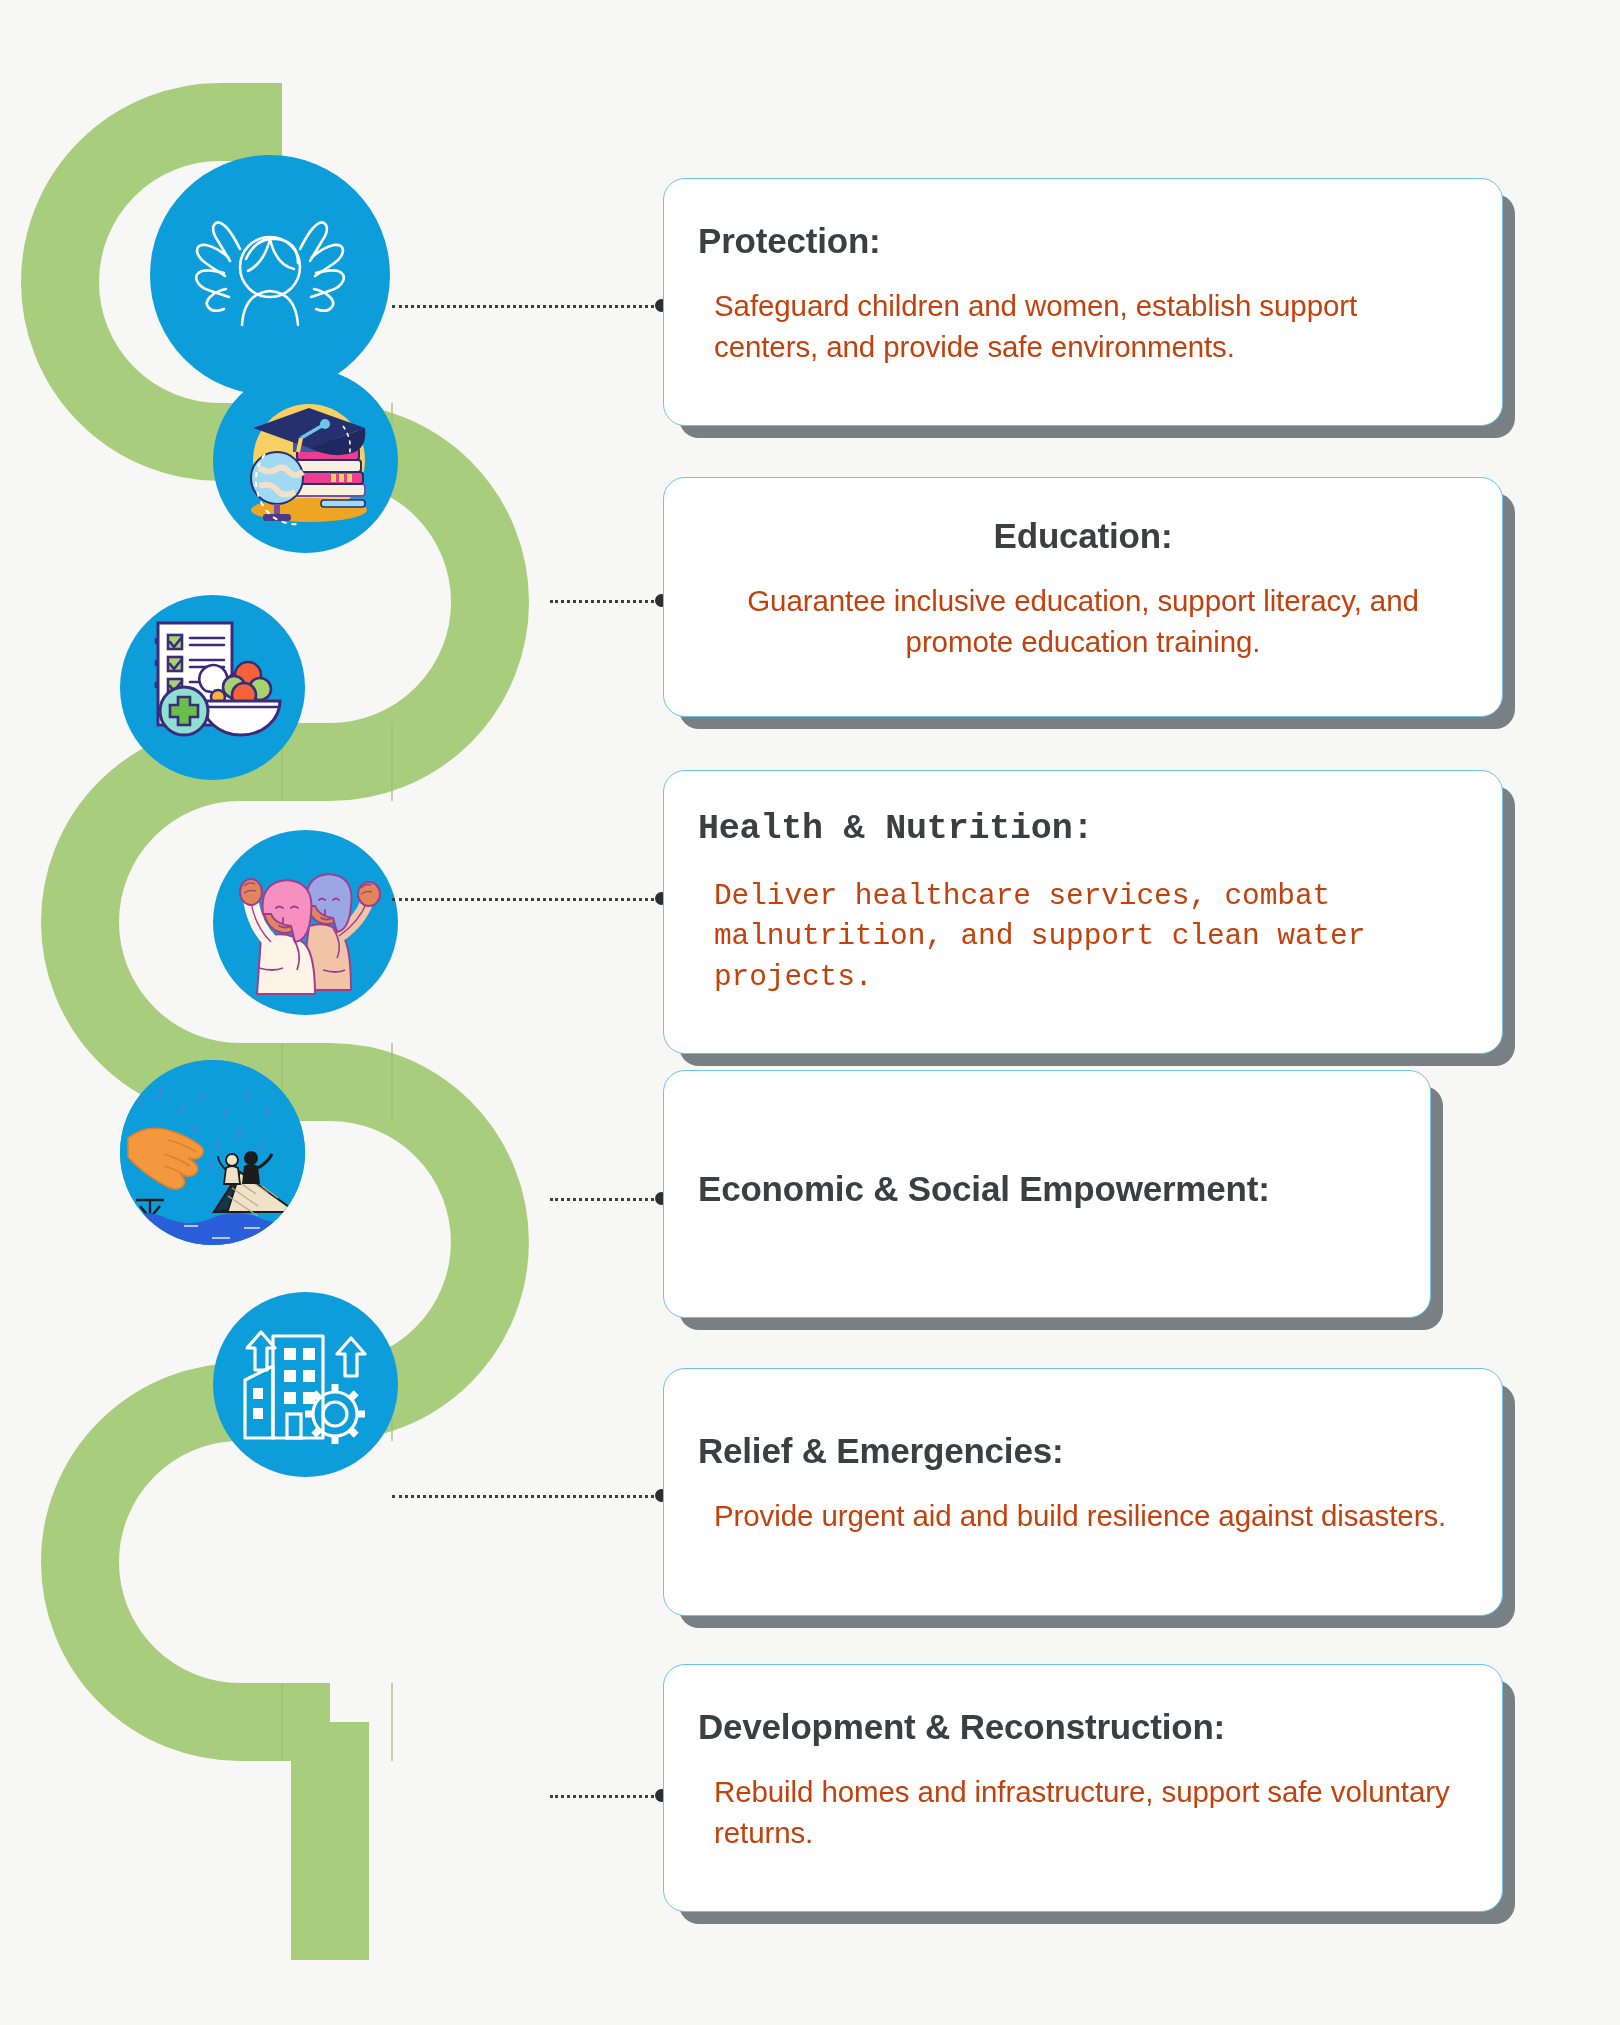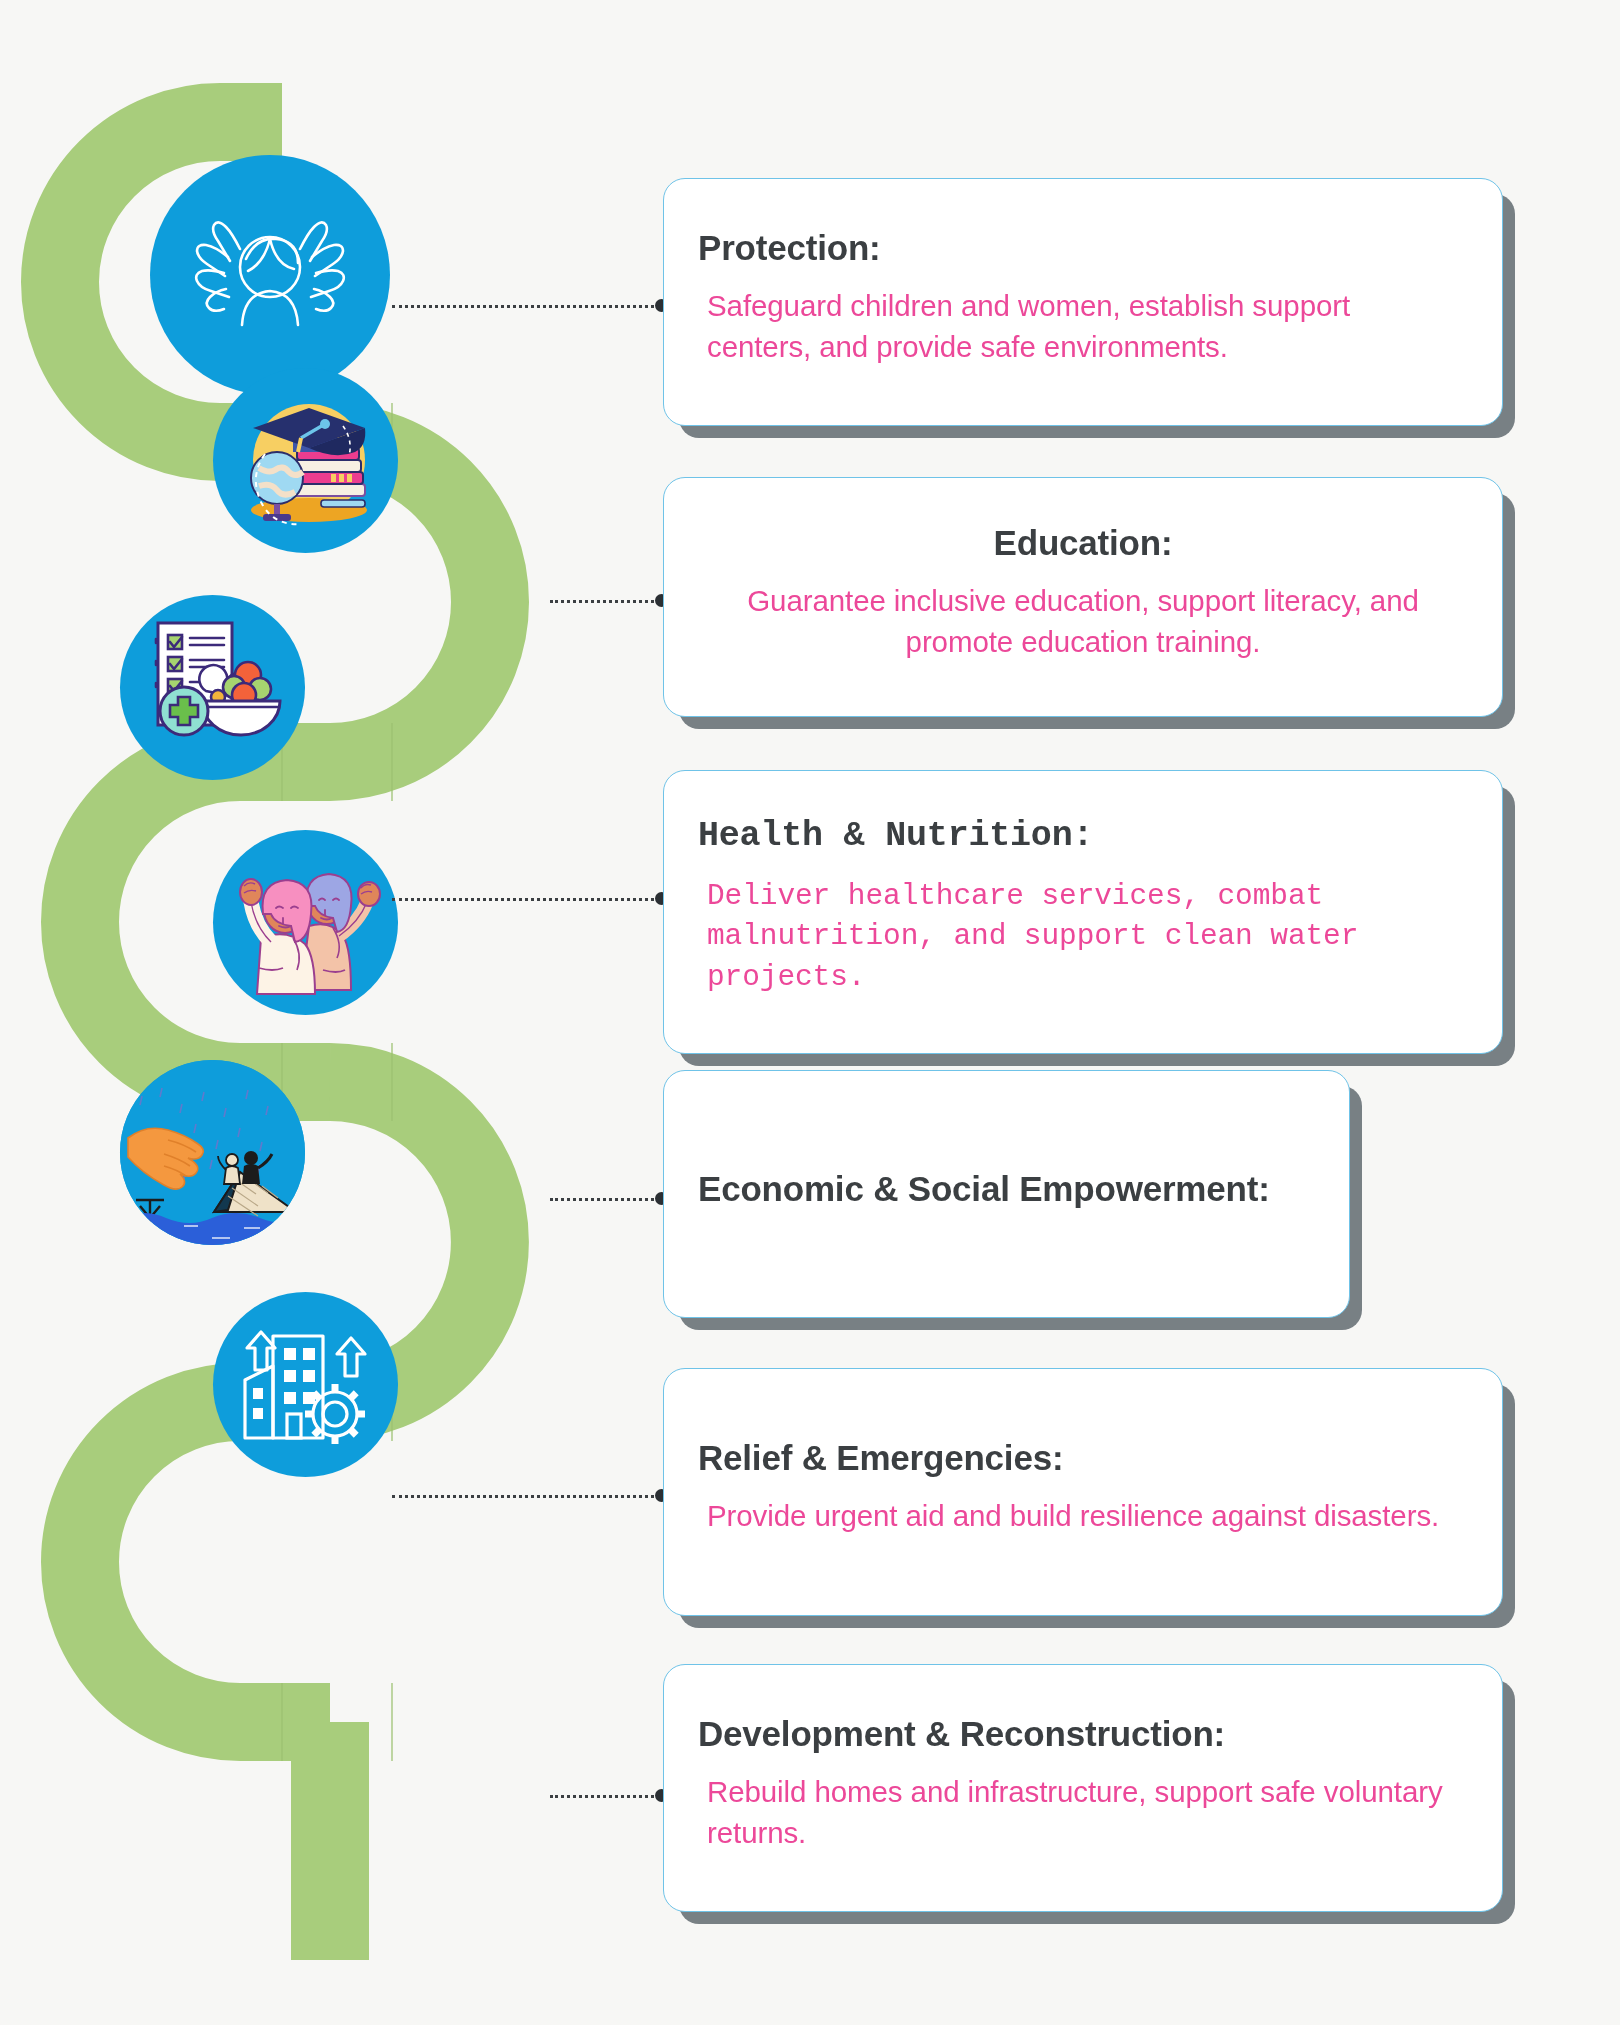--- a/index.html
+++ b/index.html
@@ -25,24 +25,24 @@
   }
   .card h2{
     margin:0 0 10px 0;
     font-size:35px;
     font-weight:700;
     color:#3b3f42;
     letter-spacing:-.2px;
     line-height:1.12;
   }
   .card p{
-    margin:9px;
+    margin:16px;
     font-size:29.5px;
     font-weight:400;
-    color:#ec4899;
+    color:#c2410c;
     line-height:1.38;
     letter-spacing:-.1px;
   }
   .connector{position:absolute;height:0;border-top:3px dotted #3b3f42;}
   .dot{position:absolute;width:13px;height:13px;border-radius:50%;background:#2b2f33;}
 </style>
 </head>
 <body>
 
 <div id="stage">
@@ -309,21 +309,21 @@
   <div class="card" style="left:663px;top:477px;width:840px;height:240px;text-align:center;">
     <h2>Education:</h2>
     <p>Guarantee inclusive education, support literacy, and promote education training.</p>
   </div>
 
   <div class="card" style="left:663px;top:770px;width:840px;height:284px;font-family:Liberation Mono, monospace;">
     <h2>Health &amp; Nutrition:</h2>
     <p>Deliver healthcare services, combat malnutrition, and support clean water projects.</p>
   </div>
 
-  <div class="card" style="left:663px;top:1070px;width:687px;height:248px;gap:25px;">
+  <div class="card" style="left:663px;top:1070px;width:768px;height:248px;gap:25px;">
     <h2>Economic &amp; Social Empowerment:</h2>
   </div>
 
   <div class="card" style="left:663px;top:1368px;width:840px;height:248px;">
     <h2>Relief &amp; Emergencies:</h2>
     <p>Provide urgent aid and build resilience against disasters.</p>
   </div>
 
   <div class="card" style="left:663px;top:1664px;width:840px;height:248px;">
     <h2>Development &amp; Reconstruction:</h2>

